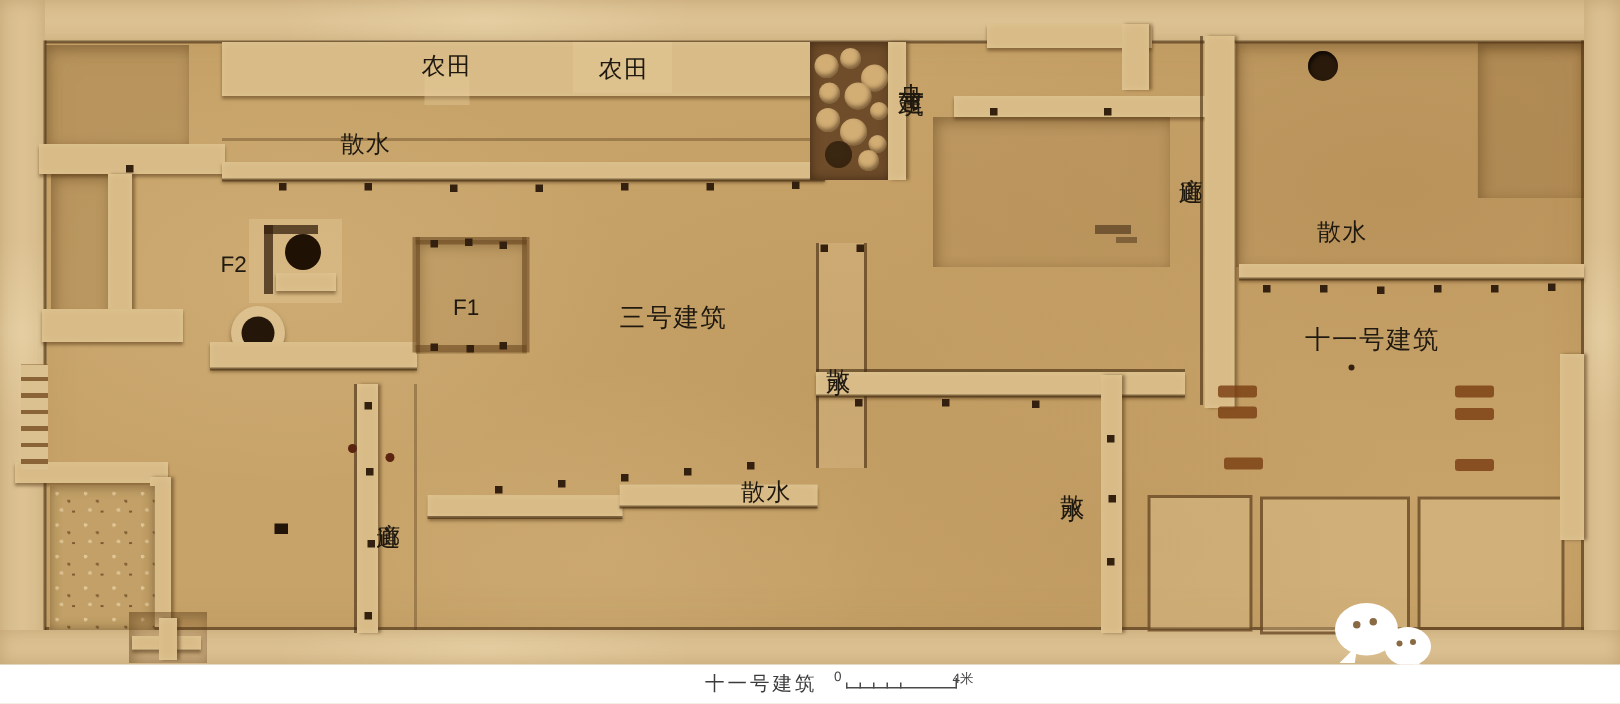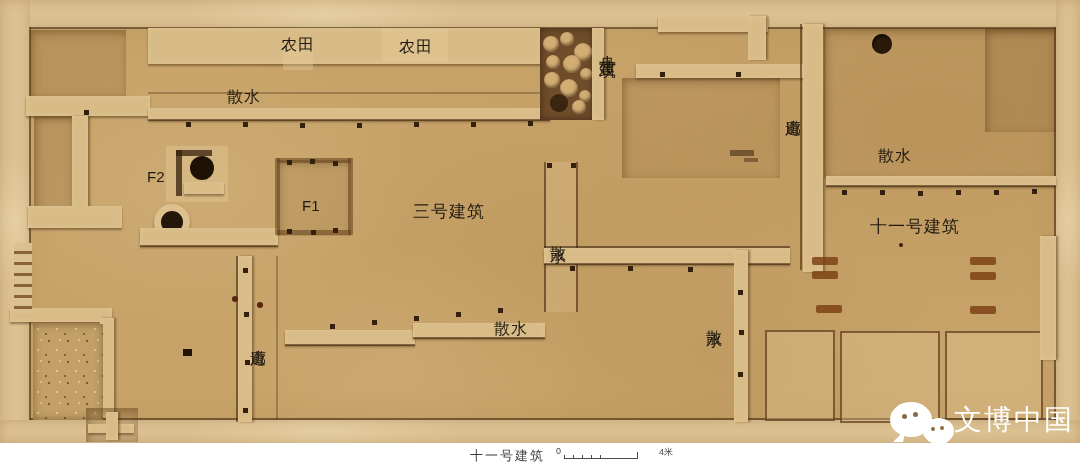--- a/index.html
+++ b/index.html
@@ -57,21 +57,21 @@
   .wm-text{position:absolute;left:68px;top:2px;color:#fff;font-size:28px;
     letter-spacing:2px;white-space:nowrap;}
   .footer{position:absolute;left:0;top:443px;width:1080px;height:26px;background:#fff;}
   .caption{position:absolute;left:470px;top:4px;color:#3b3b3b;font-size:13px;
     font-family:"Liberation Serif",serif;letter-spacing:2px;}
   .sb-zero{position:absolute;left:556px;top:3px;font-size:9px;color:#444;}
   .sb{position:absolute;left:564px;top:6px;width:74px;height:9px;border-bottom:1px solid #4a4a4a;}
   .sb .tick{position:absolute;left:0;bottom:-1px;width:1px;height:4px;background:#4a4a4a;
     box-shadow:9px 0 0 #4a4a4a,18px 0 0 #4a4a4a,27px 0 0 #4a4a4a,36px 0 0 #4a4a4a;}
   .sb .end{position:absolute;right:0;bottom:-1px;width:1px;height:7px;background:#4a4a4a;}
-  .sb-end{position:absolute;left:659px;top:3px;font-size:9px;color:#444;}
+  .sb-end{position:absolute;left:635px;top:3px;font-size:9px;color:#444;}
 </style>
 </head>
 <body>
 
 <div class="photo">
 
   <div class="baulk" style="left:0;top:0;width:1080px;height:28px"></div>
   <div class="baulk" style="left:0;top:0;width:30px;height:443px"></div>
   <div class="baulk" style="left:1056px;top:0;width:24px;height:443px"></div>
   <div class="baulk" style="left:0;top:420px;width:1080px;height:23px"></div>
@@ -205,21 +205,20 @@
   <div class="lbl v" style="left:705px;top:317px">散水</div>
   <div class="lbl v" style="left:249px;top:336px">廊道</div>
 
   <div class="wm">
     <span class="bub bub1">
       <span class="eyes" style="left:12px;top:12px;box-shadow:11px -2px 0 #8a6a43"></span>
     </span>
     <span class="bub bub2">
       <span class="eyes" style="left:8px;top:9px;width:4px;height:4px;box-shadow:9px -1px 0 #8a6a43"></span>
     </span>
-    <span class="wm-text">文博中国</span>
   </div>
 </div>
 
 <div class="footer">
   <span class="caption">十一号建筑</span>
   <span class="sb-zero">0</span>
   <span class="sb">
     <span class="tick"></span>
     <span class="end"></span>
   </span>

